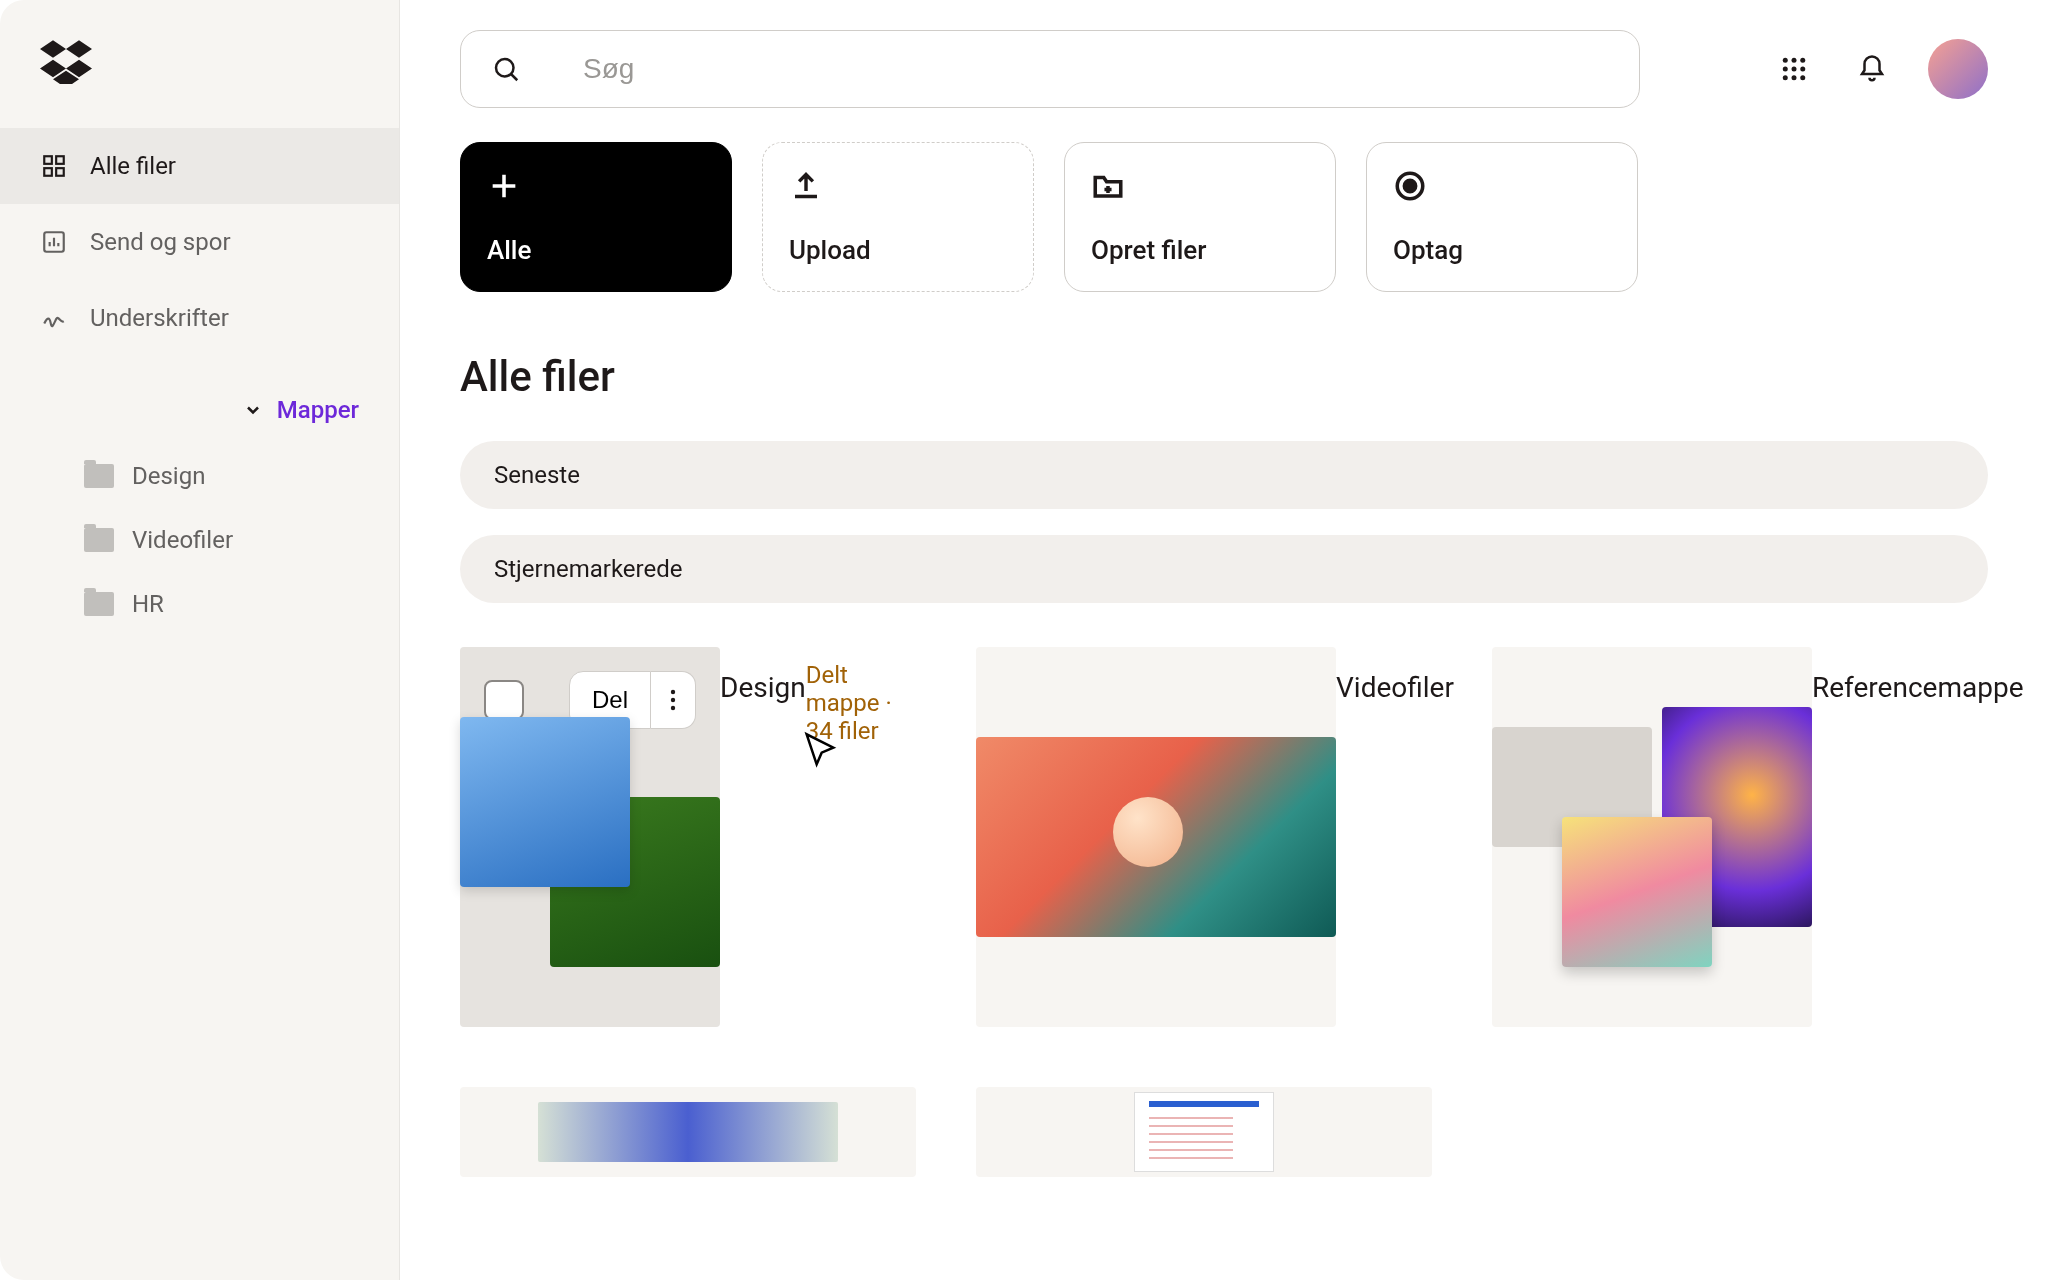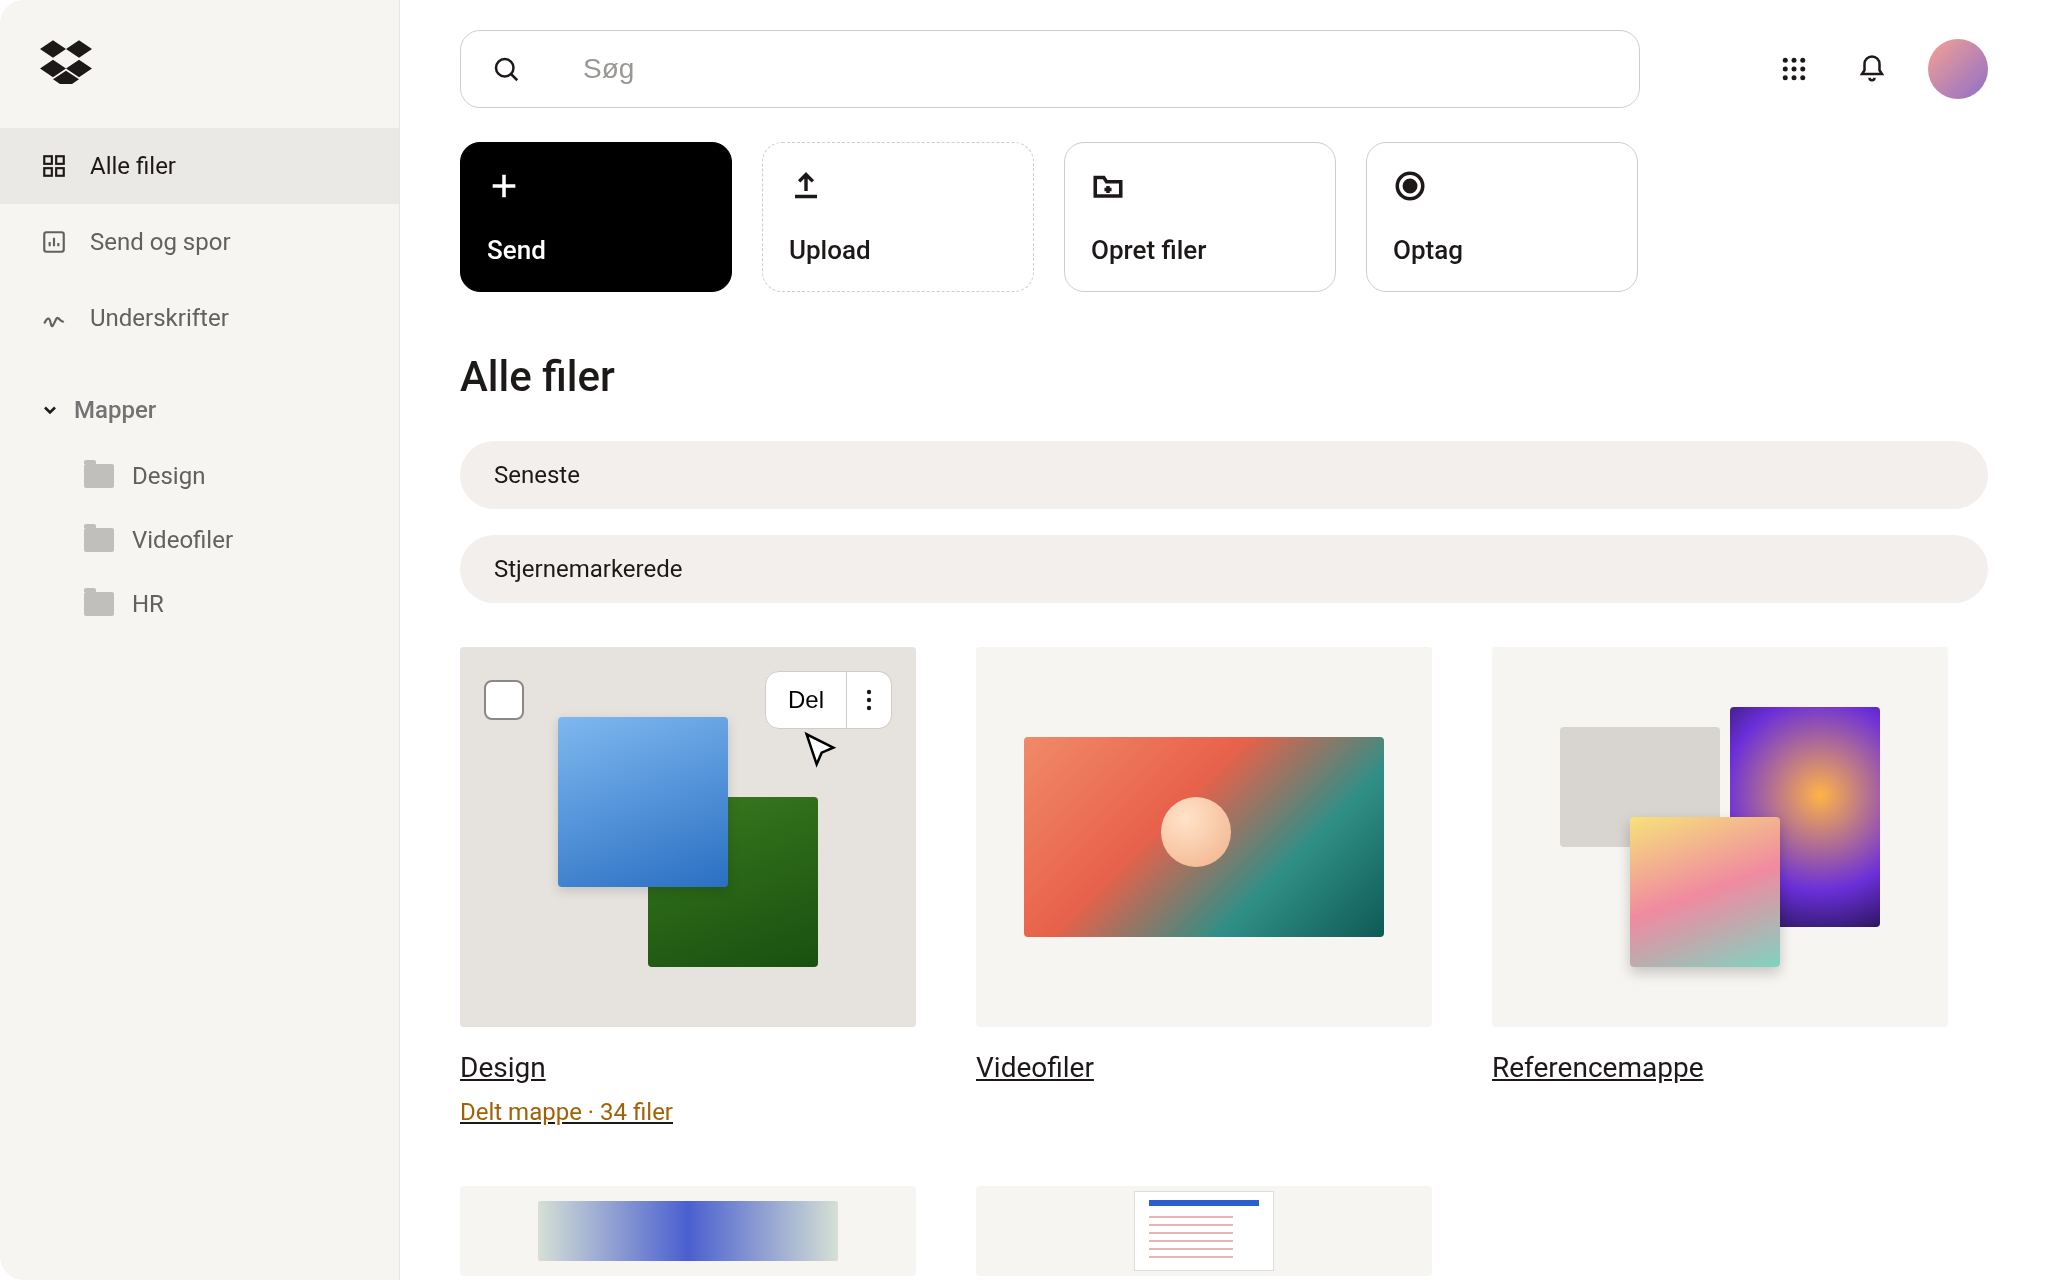--- a/index.html
+++ b/index.html
@@ -5,21 +5,21 @@
 * { box-sizing: border-box; margin: 0; padding: 0; }
 body { font-family: -apple-system, BlinkMacSystemFont, "Segoe UI", Roboto, sans-serif; background: #fff; color: #1e1919; width: 2048px; height: 1280px; overflow: hidden; display: flex; border-radius: 24px; }
 .sidebar { width: 400px; background: #f7f5f2; border-right: 1px solid #e7e5e2; display: flex; flex-direction: column; padding-top: 40px; }
 .logo-wrap { padding: 0 40px 40px; }
 .logo { width: 52px; height: 44px; }
 .nav-list { list-style: none; }
 .nav-item { display: flex; align-items: center; gap: 22px; padding: 24px 40px; font-size: 24px; color: #636160; cursor: pointer; }
 .nav-item.active { background: #ebe9e6; color: #1e1919; }
 .nav-item .icon { width: 28px; height: 28px; display: flex; align-items: center; justify-content: center; }
 .folders-section { margin-top: 20px; padding: 0 40px; }
-.folders-header { display: flex; align-items: center; gap: 14px; font-size: 24px; font-weight: 500; color: #737373; padding: 20px 0; cursor: pointer; }
+.folders-header { display: flex; align-items: center; gap: 14px; font-size: 24px; font-weight: 500; color: #6d28d9; padding: 20px 0; cursor: pointer; justify-content: flex-end; }
 .folder-list { list-style: none; padding-left: 44px; }
 .folder-item { display: flex; align-items: center; gap: 18px; padding: 18px 0; font-size: 24px; color: #636160; cursor: pointer; }
 .folder-icon { width: 30px; height: 24px; background: #c1bfbc; border-radius: 2px; position: relative; }
 .folder-icon::before { content: ""; position: absolute; top: -4px; left: 0; width: 12px; height: 4px; background: #c1bfbc; border-radius: 2px 2px 0 0; }
 
 .main { flex: 1; padding: 30px 60px; overflow-y: auto; }
 .topbar { display: flex; align-items: center; gap: 24px; margin-bottom: 34px; }
 .search-wrap { flex: 0 0 1180px; display: flex; align-items: center; border: 1.5px solid #d0cdc9; border-radius: 20px; padding: 22px 30px; gap: 20px; }
 .search-wrap input { border: none; outline: none; font-size: 28px; flex: 1; background: transparent; margin-left: 42px; }
 .search-wrap input::placeholder { color: #9a9895; }
@@ -32,21 +32,21 @@
 .action-card.primary { background: #000; color: #fff; border-color: #000; }
 .action-card.dashed { border-style: dashed; gap: 33px; }
 .action-card .ac-icon { width: 34px; height: 34px; }
 .action-card .ac-label { font-size: 26px; font-weight: 500; }
 
 .section-title { font-size: 42px; font-weight: 500; margin-bottom: 40px; }
 .chip-row { display: flex; gap: 26px; margin-bottom: 44px; flex-direction: column; }
 .chip { background: #f2efec; border-radius: 999px; padding: 20px 34px; font-size: 24px; cursor: pointer; }
 
 .grid { display: grid; grid-template-columns: repeat(3, 456px); gap: 60px; }
-.card { display: flex; flex-direction: column; cursor: pointer; text-decoration: underline; }
+.card { display: flex; flex-direction: row; cursor: pointer; }
 .thumb { width: 456px; height: 380px; background: #f7f5f2; border-radius: 4px; position: relative; display: flex; align-items: center; justify-content: center; }
 .thumb.hover { background: #e6e3df; }
 .hover-controls { position: absolute; top: 24px; left: 24px; right: 24px; display: flex; align-items: center; }
 .checkbox { width: 40px; height: 40px; border: 2.5px solid #8a8784; border-radius: 8px; background: #fff; cursor: pointer; }
 .hover-right { margin-left: auto; display: flex; }
 .share-btn { background: #fff; border: 1.5px solid #d0cdc9; border-radius: 14px 0 0 14px; padding: 14px 22px; font-size: 24px; font-weight: 500; cursor: pointer; }
 .more-btn { background: #fff; border: 1.5px solid #d0cdc9; border-left: none; border-radius: 0 14px 14px 0; padding: 14px 18px; cursor: pointer; display: flex; align-items: center; justify-content: center; }
 .cursor-arrow { position: absolute; top: 84px; left: 340px; width: 40px; height: 40px; }
 
 .card-title { font-size: 28px; margin-top: 24px; }
@@ -160,21 +160,21 @@
       </div>
       <div class="avatar"></div>
     </div>
   </div>
 
   <div class="action-cards">
     <div class="action-card primary">
       <svg class="ac-icon" viewBox="0 0 24 24" fill="none" stroke="#fff" stroke-width="2.5">
           <path d="M12 4v16M4 12h16"></path>
         </svg>
-      <span class="ac-label">Send</span>
+      <span class="ac-label">Alle</span>
     </div>
     <div class="action-card dashed">
       <svg class="ac-icon" viewBox="0 0 24 24" fill="none" stroke="#1e1919" stroke-width="2.5">
           <path d="M12 16V4M7 9l5-5 5 5M4 20h16"></path>
         </svg>
       <span class="ac-label">Upload</span>
     </div>
     <div class="action-card">
       <svg class="ac-icon" viewBox="0 0 24 24" fill="none" stroke="#1e1919" stroke-width="2.5">
           <path d="M3 6h6l2 3h10v10H3zM12 12v5M9.5 14.5h5"></path>

